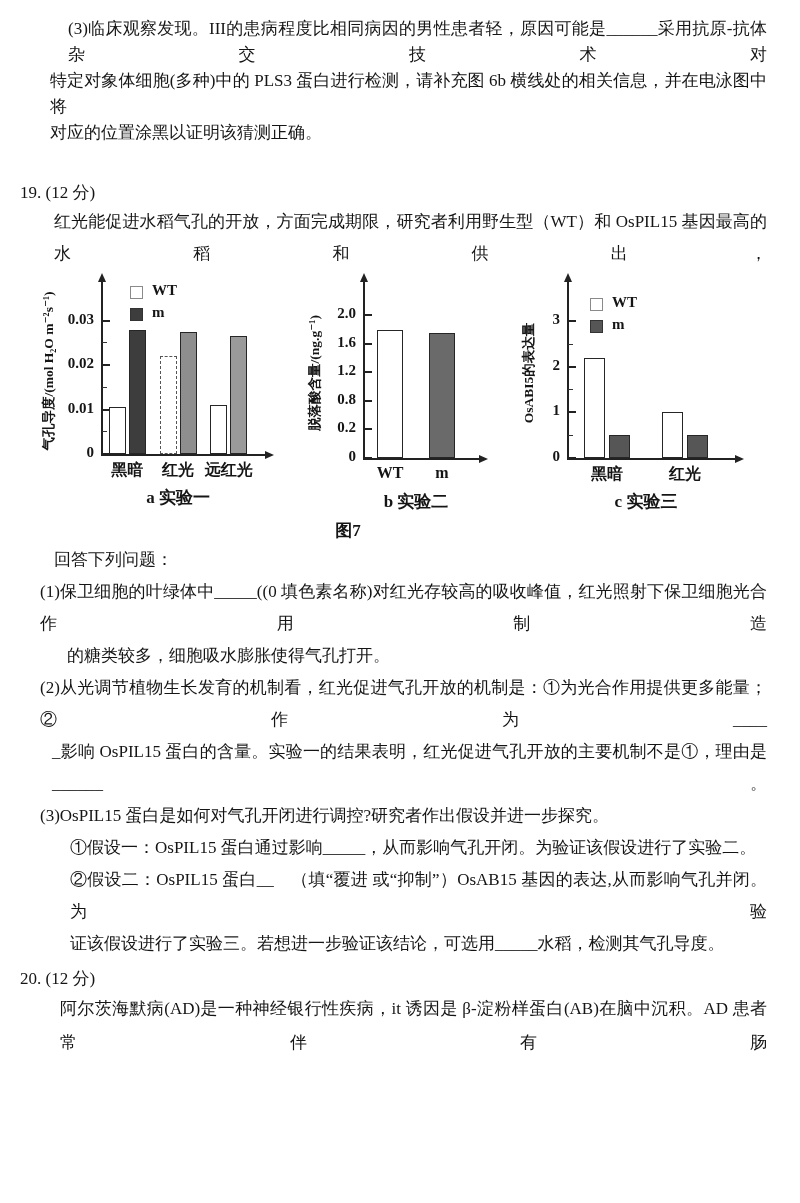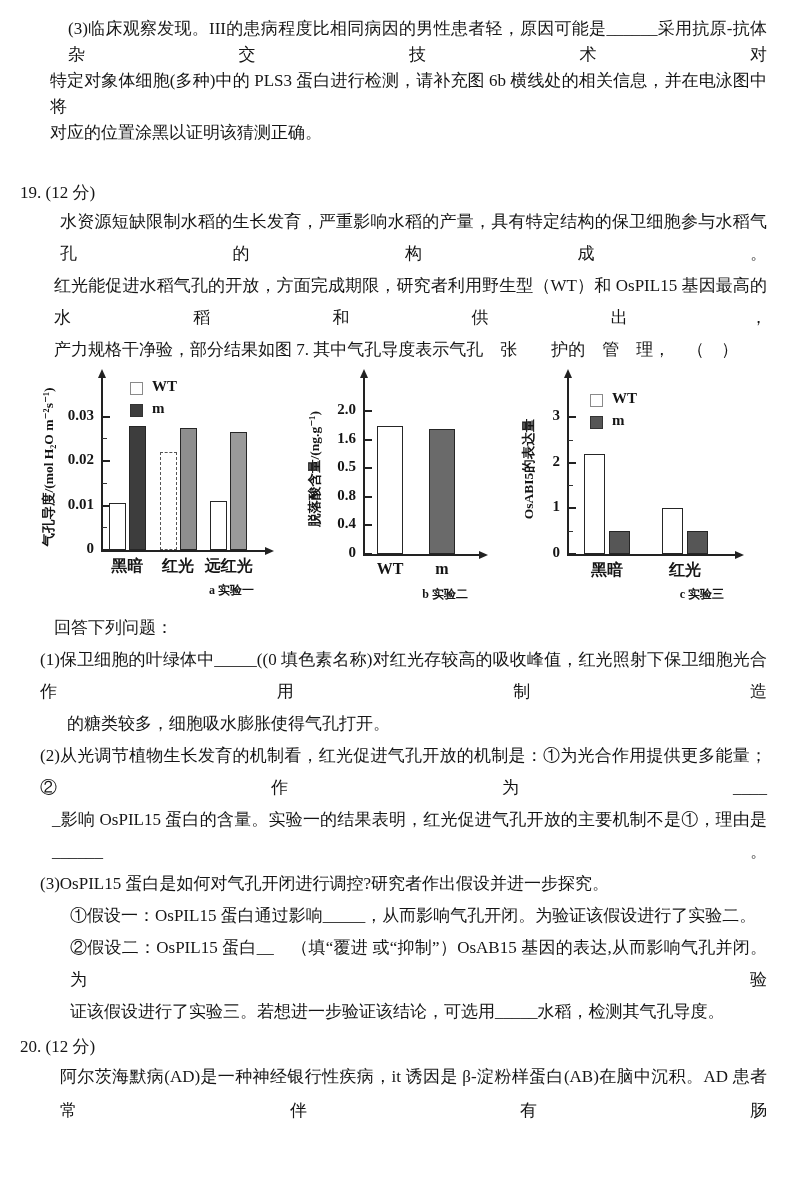--- a/index.html
+++ b/index.html
@@ -19,39 +19,37 @@
   .chart{position:relative;}
   .vaxis{position:absolute;width:2px;background:#222;}
   .haxis{position:absolute;height:2px;background:#222;}
   .arrow-up{position:absolute;width:0;height:0;border-left:4.5px solid transparent;border-right:4.5px solid transparent;border-bottom:9px solid #222;}
   .arrow-right{position:absolute;width:0;height:0;border-top:4.5px solid transparent;border-bottom:4.5px solid transparent;border-left:9px solid #222;}
   .tick{position:absolute;width:8px;height:2px;background:#222;}
   .tick.minor{width:5px;height:1px;background:#333;}
   .ticklab{position:absolute;text-align:right;font-weight:700;font-size:15px;}
   .bar{position:absolute;border:1.5px solid #262626;box-sizing:border-box;}
   .catlab{position:absolute;text-align:center;font-size:16px;font-weight:700;white-space:nowrap;}
-  .ccap{position:absolute;text-align:right;font-size:12px;font-weight:700;}
+  .ccap{position:absolute;text-align:center;font-size:17px;font-weight:700;}
   .lswatch{position:absolute;width:13px;height:13px;border:1.5px solid #333;box-sizing:border-box;}
   .llab{position:absolute;font-size:15px;font-weight:700;}
   .ylab{position:absolute;transform:rotate(-90deg);transform-origin:0 0;text-align:center;font-size:13.5px;font-weight:600;white-space:nowrap;}
   .figcap{width:680px;text-align:center;font-size:17px;font-weight:700;line-height:26px;margin-top:2px;}
 </style>
 </head>
 <body>
 
 <div class="page">
 
   <div class="line ml60 just">(3)临床观察发现。III的患病程度比相同病因的男性患者轻，原因可能是______采用抗原-抗体杂交技术对</div>
   <div class="line ml87 just">特定对象体细胞(多种)中的 PLS3 蛋白进行检测，请补充图 6b 横线处的相关信息，并在电泳图中将</div>
   <div class="line ml87">对应的位置涂黑以证明该猜测正确。</div>
 
   <div class="line mt34 ml0">19. (12 分)</div>
-  <div class="line il ml52 just">水资源短缺限制水稻的生长发育，严重影响水稻的产量，具有特定结构的保卫细胞参与水稻气孔的构成。</div>
   <div class="line il ml29 just">红光能促进水稻气孔的开放，方面完成期限，研究者利用野生型（WT）和 OsPIL15 基因最高的水稻和供出，</div>
-  <div class="line il ml29">产力规格干净验，部分结果如图 7. 其中气孔导度表示气孔　张　　护的　管　理，　（　）</div>
 
   <div class="figure">
     <div class="chart" style="width: 240px; height: 236px;">
         <div class="ylab" style="width: 206px; left: 2px; top: 198px;">气孔导度/(mol H₂O m⁻²s⁻¹)</div>
         <div class="vaxis" style="left: 63px; top: 6px; height: 172px;"></div>
         <div class="arrow-up" style="left: 59.5px; top: -3px;"></div>
         <div class="haxis" style="left: 63px; top: 178px; width: 165px;"></div>
         <div class="arrow-right" style="left: 227px; top: 174.5px;"></div>
         <div class="tick" style="left: 64px; top: 177px;"></div>
         <div class="ticklab" style="left: 12px; width: 44px; top: 168px;">0</div>
@@ -81,25 +79,25 @@
       </div>
     <div class="chart" style="width: 188px; height: 240px;">
         <div class="ylab" style="width: 210px; left: 2px; top: 202px;">脱落酸含量/(ng.g⁻¹)</div>
         <div class="vaxis" style="left: 59px; top: 6px; height: 176px;"></div>
         <div class="arrow-up" style="left: 55.5px; top: -3px;"></div>
         <div class="haxis" style="left: 59px; top: 182px; width: 117px;"></div>
         <div class="arrow-right" style="left: 175px; top: 178.5px;"></div>
         <div class="tick" style="left: 60px; top: 181px;"></div>
         <div class="ticklab" style="left: 14px; width: 38px; top: 172px;">0</div>
         <div class="tick" style="left: 60px; top: 152.478px;"></div>
-        <div class="ticklab" style="left: 14px; width: 38px; top: 143.478px;">0.4</div>
+        <div class="ticklab" style="left: 14px; width: 38px; top: 143.478px;">0.2</div>
         <div class="tick" style="left: 60px; top: 123.957px;"></div>
         <div class="ticklab" style="left: 14px; width: 38px; top: 114.957px;">0.8</div>
         <div class="tick" style="left: 60px; top: 95.4348px;"></div>
-        <div class="ticklab" style="left: 14px; width: 38px; top: 86.4348px;">0.5</div>
+        <div class="ticklab" style="left: 14px; width: 38px; top: 86.4348px;">1.2</div>
         <div class="tick" style="left: 60px; top: 66.913px;"></div>
         <div class="ticklab" style="left: 14px; width: 38px; top: 57.913px;">1.6</div>
         <div class="tick" style="left: 60px; top: 38.3913px;"></div>
         <div class="ticklab" style="left: 14px; width: 38px; top: 29.3913px;">2.0</div>
         <div class="bar" style="left: 73px; top: 53.6522px; width: 26px; height: 128.348px; background: rgb(255, 255, 255);"></div>
         <div class="bar" style="left: 125px; top: 57.2174px; width: 26px; height: 124.783px; background: rgb(106, 106, 106);"></div>
         <div class="catlab" style="left: 46px; top: 188px; width: 80px;">WT</div>
         <div class="catlab" style="left: 98px; top: 188px; width: 80px;">m</div>
         <div class="ccap" style="left: 60px; width: 104px; top: 214px;">b 实验二</div>
       </div>
@@ -126,20 +124,21 @@
         <div class="bar" style="left: 169px; top: 159.222px; width: 21px; height: 22.7778px; background: rgb(86, 86, 86);"></div>
         <div class="catlab" style="left: 49px; top: 188px; width: 80px;">黑暗</div>
         <div class="catlab" style="left: 127px; top: 188px; width: 80px;">红光</div>
         <div class="lswatch" style="left: 72px; top: 22px; background: rgb(255, 255, 255); border-color: rgb(138, 138, 138);"></div>
         <div class="llab" style="left: 94px; top: 18px;">WT</div>
         <div class="lswatch" style="left: 72px; top: 44px; background: rgb(86, 86, 86);"></div>
         <div class="llab" style="left: 94px; top: 40px;">m</div>
         <div class="ccap" style="left: 50px; width: 156px; top: 214px;">c 实验三</div>
       </div>
   </div>
+  <div class="figcap">图7</div>
 
   <div class="line il ml29">回答下列问题：</div>
 
   <div class="line il ml32 just">(1)保卫细胞的叶绿体中_____((0 填色素名称)对红光存较高的吸收峰值，红光照射下保卫细胞光合作用制造</div>
   <div class="line il ml59">的糖类较多，细胞吸水膨胀使得气孔打开。</div>
 
   <div class="line il ml32 just">(2)从光调节植物生长发育的机制看，红光促进气孔开放的机制是：①为光合作用提供更多能量；②作为____</div>
   <div class="line il ml40 just">_影响 OsPIL15 蛋白的含量。实验一的结果表明，红光促进气孔开放的主要机制不是①，理由是______。</div>
 
   <div class="line il ml32">(3)OsPIL15 蛋白是如何对气孔开闭进行调控?研究者作出假设并进一步探究。</div>

